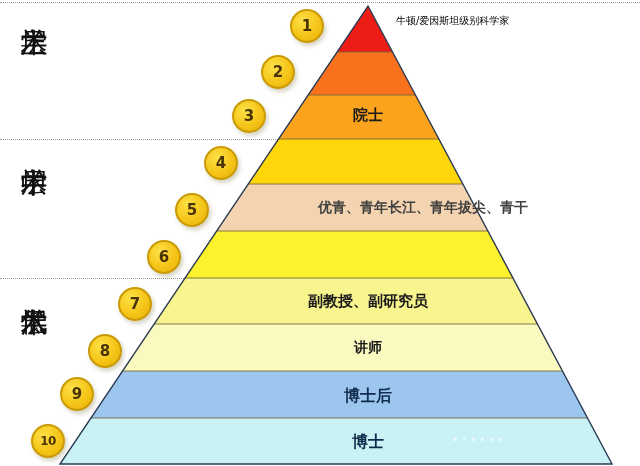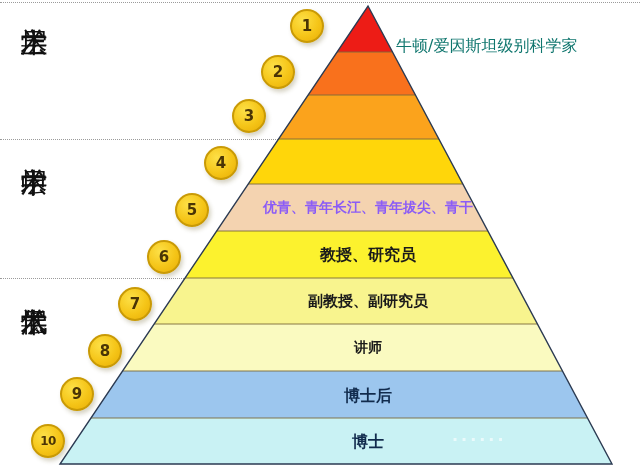--- a/index.html
+++ b/index.html
@@ -62,23 +62,23 @@
     font-weight: 700;
     white-space: nowrap;
     user-select: none;
     text-align: center;
   }
 
   
   #apex-caption {
     position: absolute;
     left: 396px;
-    top: 36px;
-    font-size: 16px;
-    color: #0f766e;
+    top: 14px;
+    font-size: 10px;
+    color: #000000;
     white-space: nowrap;
     font-weight: 400;
     user-select: none;
   }
 
   
   .badge {
     position: absolute;
     width: 30px;
     height: 30px;
@@ -143,22 +143,22 @@
         <line x1="248.29694323144105" y1="184" x2="462.8296943231441" y2="184" stroke="#7a6a3a" stroke-width="0.9"></line>
         <line x1="216.68995633187774" y1="231" x2="487.86899563318775" y2="231" stroke="#7a6a3a" stroke-width="0.9"></line>
         <line x1="185.0829694323144" y1="278" x2="512.9082969432314" y2="278" stroke="#7a6a3a" stroke-width="0.9"></line>
         <line x1="154.14847161572052" y1="324" x2="537.4148471615721" y2="324" stroke="#7a6a3a" stroke-width="0.9"></line>
         <line x1="122.54148471615721" y1="371" x2="562.4541484716158" y2="371" stroke="#7a6a3a" stroke-width="0.9"></line>
         <line x1="90.93449781659388" y1="418" x2="587.4934497816594" y2="418" stroke="#7a6a3a" stroke-width="0.9"></line>
         <polygon points="368,6 612,464 60,464" fill="none" stroke="#2b3a52" stroke-width="1.4"></polygon>
       </g>
   </svg>
 
-  <div class="band-text" style="left:208px;top:199px;width:320px;font-size:14px;color:#8b5cf6;">优青、青年长江、青年拔尖、青干</div>
-  <div class="band-text" style="left:248px;top:245px;width:240px;font-size:16px;">教授、研究员</div>
+  <div class="band-text" style="left:288px;top:106px;width:160px;font-size:15px;">院士</div>
+  <div class="band-text" style="left:208px;top:199px;width:320px;font-size:14px;color:#404040;text-align:right;">优青、青年长江、青年拔尖、青干</div>
   <div class="band-text" style="left:228px;top:292px;width:280px;font-size:15px;">副教授、副研究员</div>
   <div class="band-text" style="left:268px;top:339px;width:200px;font-size:14px;">讲师</div>
   <div class="band-text" style="left:268px;top:386px;width:200px;font-size:16px;color:#112b4d;">博士后</div>
   <div class="band-text" style="left:268px;top:432px;width:200px;font-size:16px;color:#112b4d;">博士</div>
 
   <div id="apex-caption">牛顿/爱因斯坦级别科学家</div>
 
   <div id="badges">
       <div class="badge" style="left: 290px; top: 9px;">1</div>
       <div class="badge" style="left: 261px; top: 55px;">2</div>

